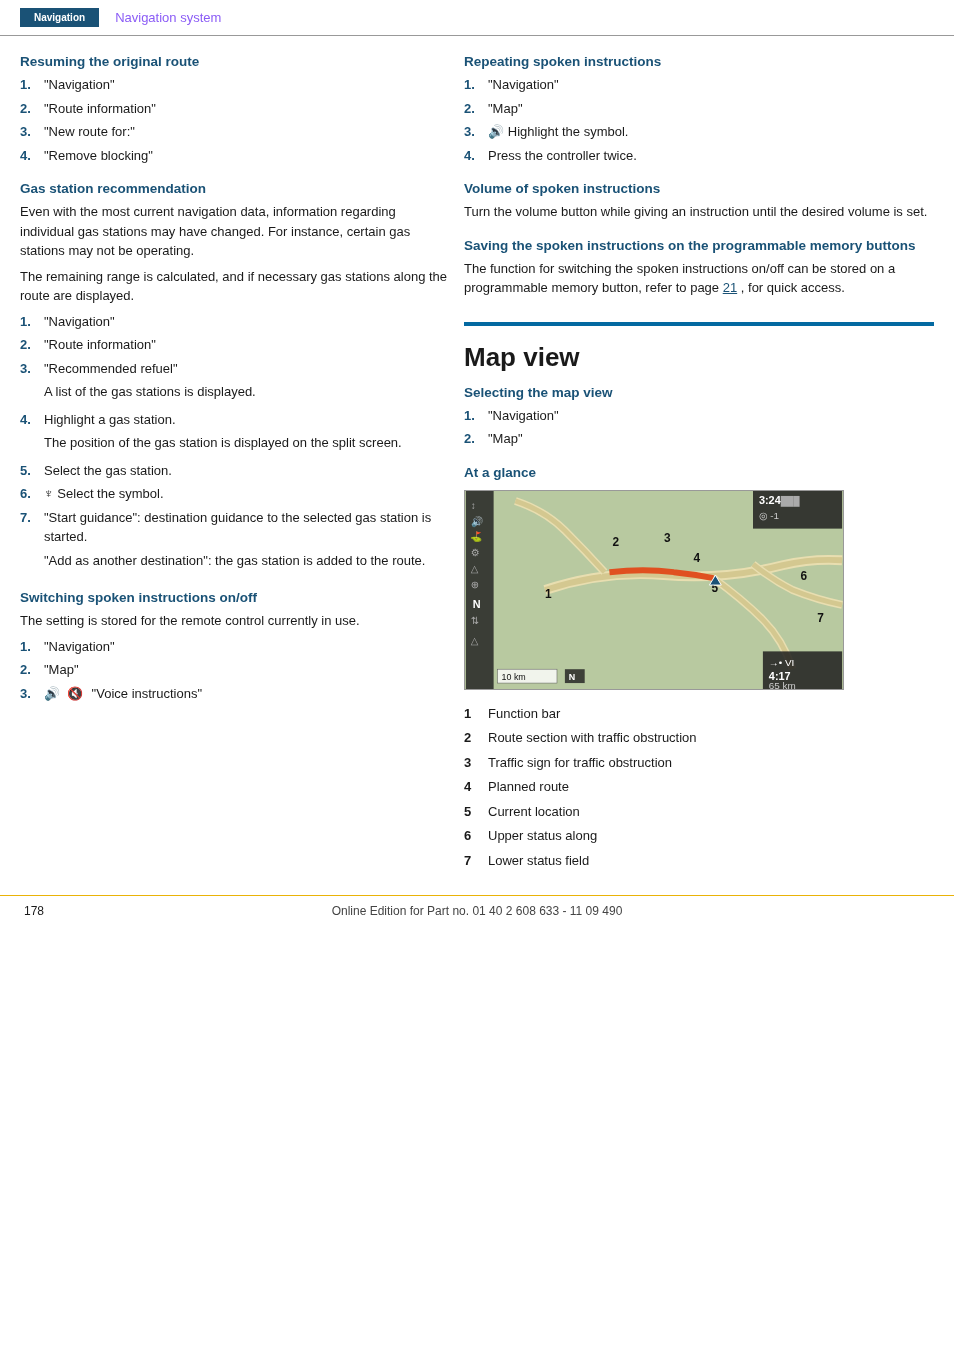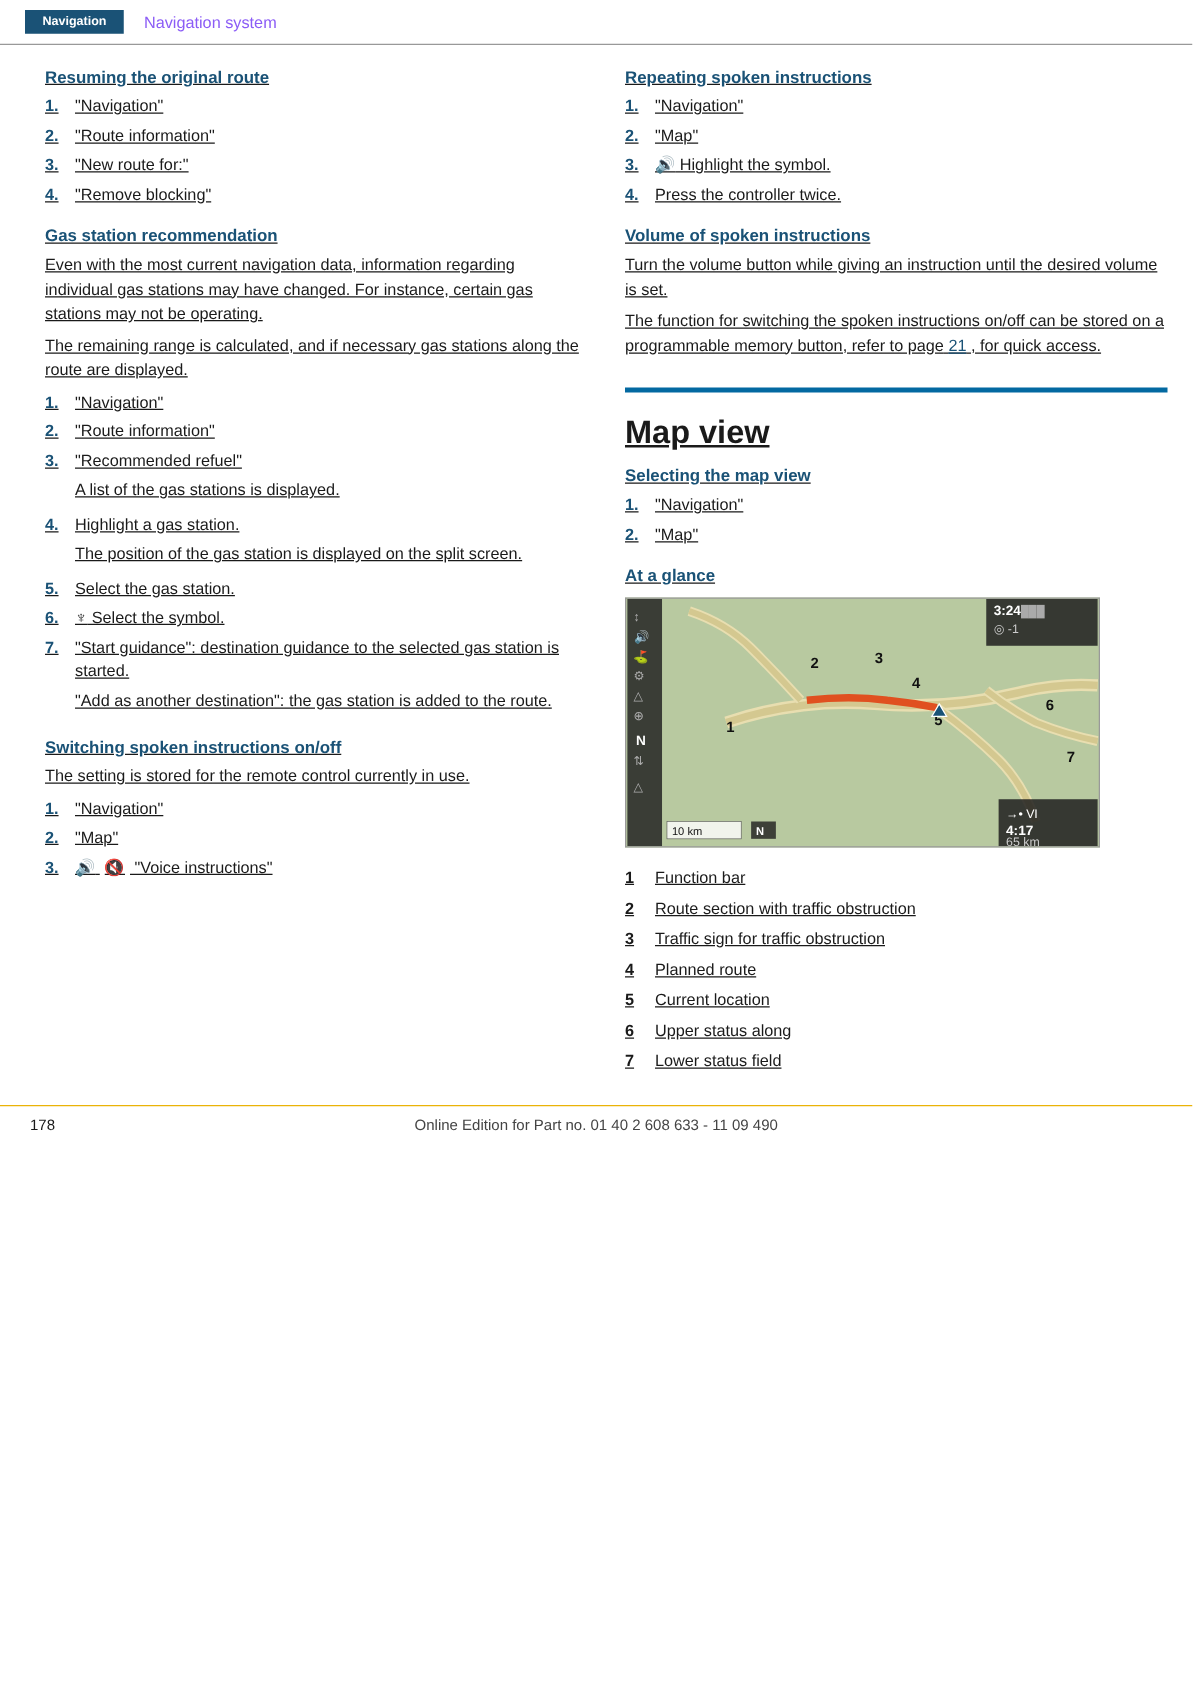--- a/index.html
+++ b/index.html
@@ -30,23 +30,22 @@
     }
     .header-nav-system {
       color: #8b5cf6;
       font-size: 13px;
       padding: 4px 14px;
     }
 
     
     .page-content {
       display: flex;
-      padding: 18px 20px 20px 36px;
-      gap: 34px;
-      text-decoration: underline;
+      padding: 18px 20px 20px 20px;
+      gap: 14px;
     }
     .left-col {
       flex: 0 0 430px;
       max-width: 430px;
     }
     .right-col {
       flex: 1;
     }
 
     
@@ -290,20 +289,21 @@
       </li>
       <li>
         <span class="step-num">4.</span>
         <span class="step-content">Press the controller twice.</span>
       </li>
     </ol>
 
     <div class="section-heading">Volume of spoken instructions</div>
     <p class="body-text">Turn the volume button while giving an instruction until the desired volume is set.</p>
 
+    <div class="section-heading">Saving the spoken instructions on the programmable memory buttons</div>
     <p class="body-text">
       <span>The function for switching the spoken instructions on/off can be stored on a programmable memory button, refer to page</span>
       <span class="link-num">21</span>
       <span>, for quick access.</span>
     </p>
 
     <div class="map-view-heading">Map view</div>
 
     <div class="section-heading" style="margin-top:0;">Selecting the map view</div>
     <ol class="step-list">

